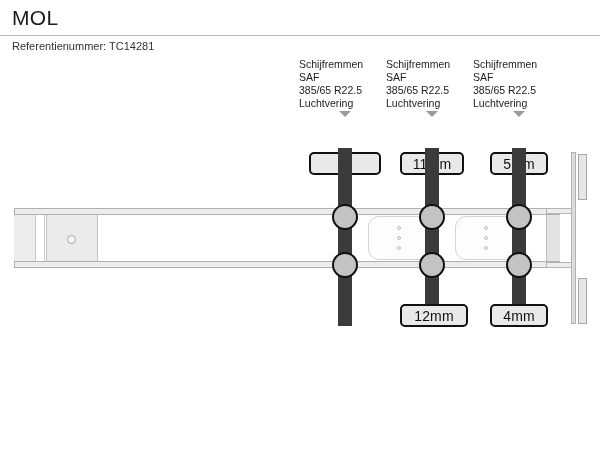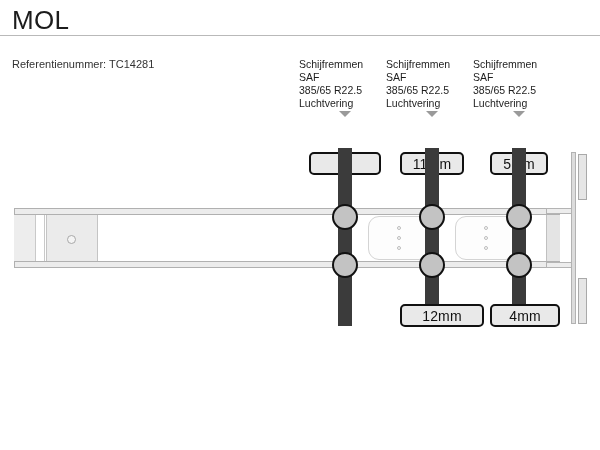--- a/index.html
+++ b/index.html
@@ -8,30 +8,30 @@
     background:#ffffff;
     font-family:"Liberation Sans", sans-serif;
     overflow:hidden;
     position:relative;
     color:#1a1a1a;
   }
 
   
   #header-brand{
     position:absolute;left:12px;top:7px;
-    font-size:26px;font-weight:400;letter-spacing:.3px;
+    font-size:21px;font-weight:400;letter-spacing:.3px;
     color:#1c1c1c;line-height:1;
   }
   #header-rule{
     position:absolute;left:0;top:35px;width:600px;height:1px;
     background:#b9b9b9;
   }
   #reference-line{
     position:absolute;left:12px;top:40px;
-    font-size:11px;color:#333;margin-top:18px;
+    font-size:11px;color:#333;
   }
 
   
   #diagram{
     position:absolute;left:0;top:52px;width:600px;height:300px;
   }
 
   
   .axle-anno{
     position:absolute;top:6px;width:92px;
@@ -222,16 +222,16 @@
     <span class="beam"></span>
     <span class="hub hub-top"></span>
     <span class="hub hub-bot"></span>
   </div>
   <div class="axle" style="left:512px;">
     <span class="beam"></span>
     <span class="hub hub-top"></span>
     <span class="hub hub-bot"></span>
   </div>
 
-  <div class="plate" style="left:400px;top:252px;width:84px;">12mm</div>
-  <div class="plate" style="left:490px;top:252px;width:70px;">4mm</div>
+  <div class="plate" style="left:400px;top:252px;width:68px;">12mm</div>
+  <div class="plate" style="left:490px;top:252px;width:58px;">4mm</div>
 
 </div>
 
 </body></html>

